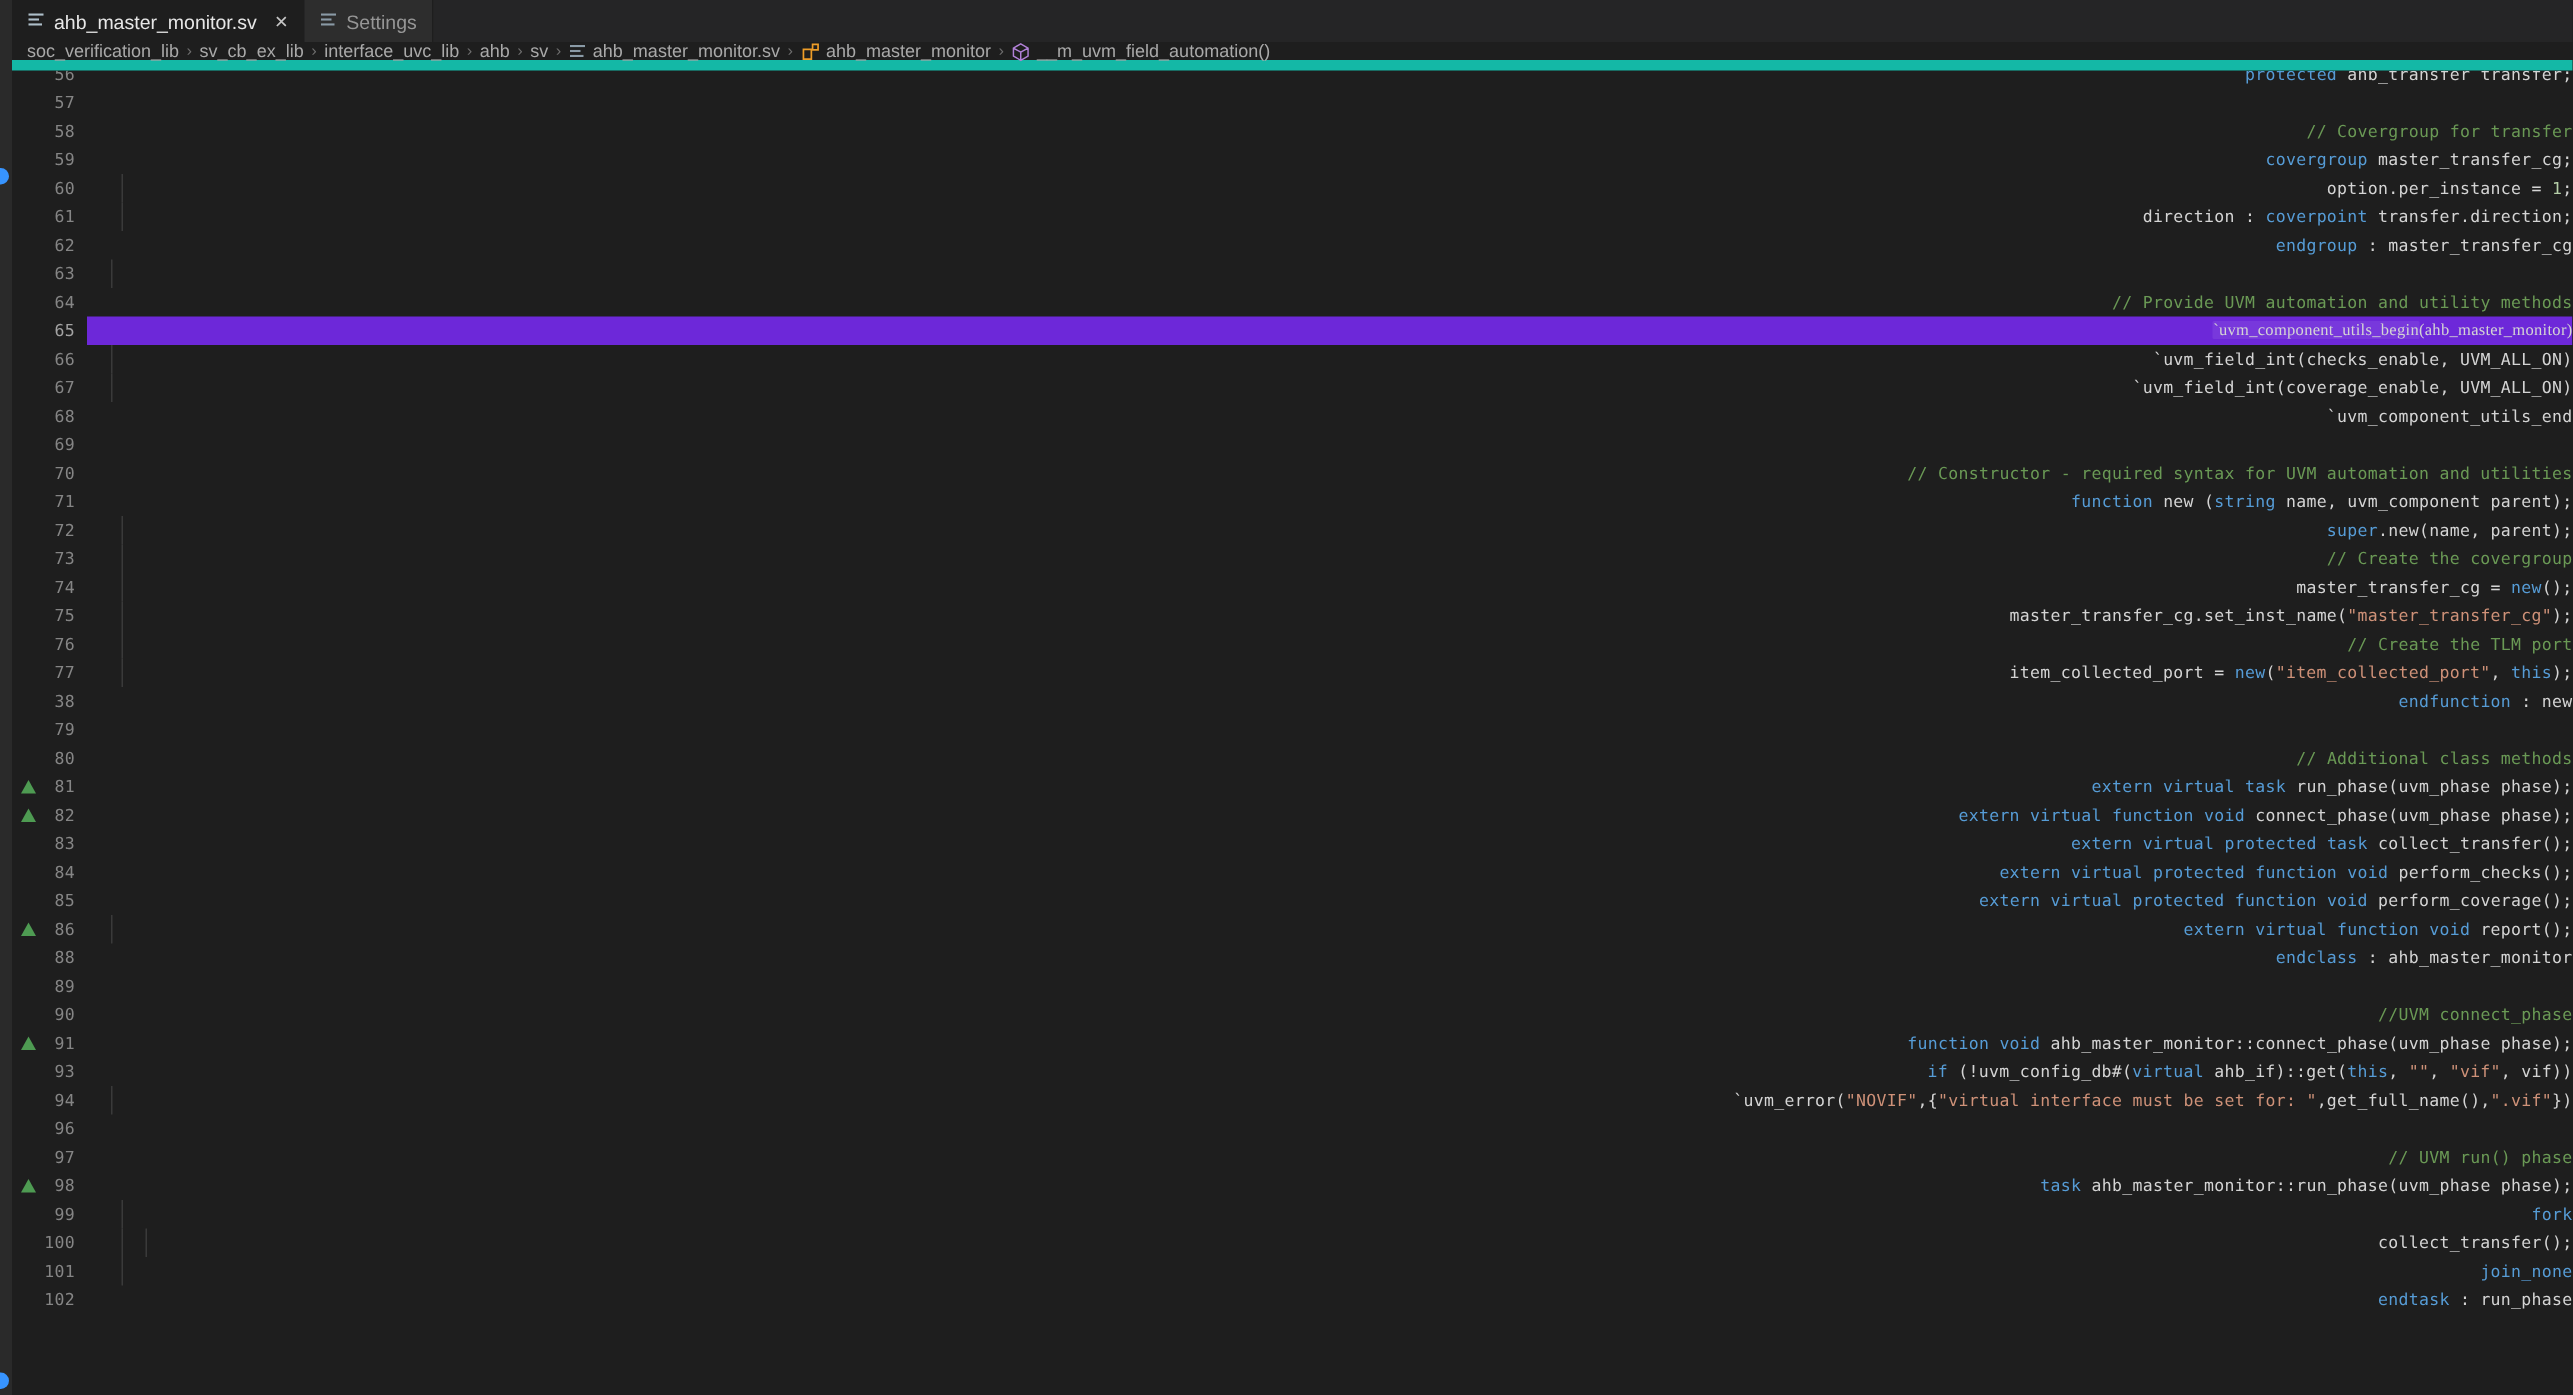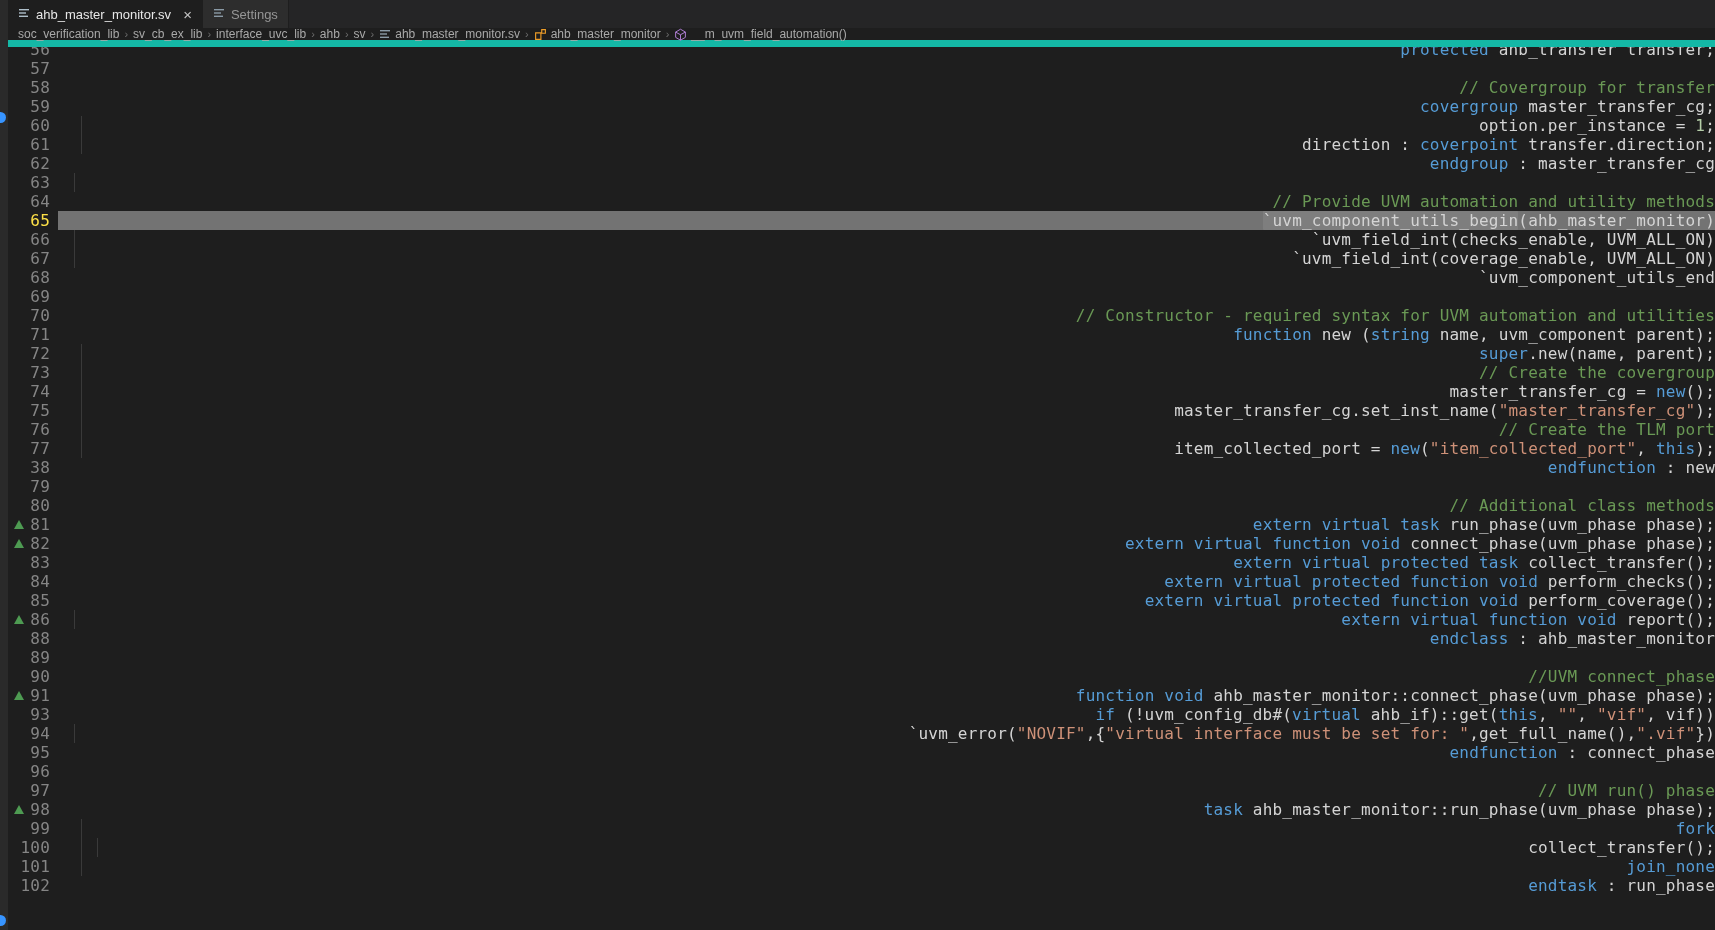--- a/index.html
+++ b/index.html
@@ -26,29 +26,29 @@
                 border-bottom:7px solid #14b8a6; display:flex; align-items:center; padding-left:10px;
                 font-size:12px; color:#a9a9a9; white-space:nowrap; z-index:4; }
   .crumb { display:flex; align-items:center; gap:4px; cursor:pointer; }
   .crumb-sep { color:#6e6e6e; margin:0 5px; font-size:11px; }
   .crumb-icon { display:inline-block; line-height:0; }
 
   
   .editor { position:absolute; left:8px; right:0; top:47px; bottom:0; overflow:hidden; background:#1e1e1e; }
   .lines { margin-top:-7px; }
   .line-row { display:flex; height:19px; font-family:"DejaVu Sans Mono", monospace;
-              font-size:16px; line-height:19px; letter-spacing:.2px; }
+              font-size:11px; line-height:19px; letter-spacing:.2px; }
   .gutter { width:50px; flex-shrink:0; text-align:right; padding-right:8px;
             color:#858585; position:relative; }
-  .line-row.current .gutter { color:#fde047; }
+  .line-row.current .gutter { color:#a3a3a3; }
   .marker { position:absolute; left:6px; top:5px; width:0; height:0;
             border-left:5px solid transparent; border-right:5px solid transparent;
             border-bottom:9px solid #4e9b52; }
   .code { flex:1; position:relative; padding-left:8px; white-space:pre; color:#d4d4d4;text-align:right; }
-  .line-row.current .code { background:#737373; }
+  .line-row.current .code { background:#6d28d9;font-family:Liberation Serif, serif; }
   .guide { position:absolute; top:0; bottom:0; width:1px; background:#3a3a3a; }
   .tok-k { color:#569cd6; }
   .tok-c { color:#6a9955;margin-top:20px; }
   .tok-s { color:#ce9178; }
   .tok-n { color:#b5cea8; }
   .tok-t { color:#d4d4d4; }
   .tok-h { color:#d4d4d4; background:rgba(255,255,255,.08); border-radius:1px; }
 </style>
 </head>
 <body>
@@ -267,24 +267,20 @@
       </div>
       <div class="line-row">
         <div class="gutter">93</div>
         <div class="code"><span class="tok-t">  </span><span class="tok-k">if</span><span class="tok-t"> (!uvm_config_db#(</span><span class="tok-k">virtual</span><span class="tok-t"> ahb_if)::get(</span><span class="tok-k">this</span><span class="tok-t">, </span><span class="tok-s">""</span><span class="tok-t">, </span><span class="tok-s">"vif"</span><span class="tok-t">, vif))</span></div>
       </div>
       <div class="line-row">
         <div class="gutter">94</div>
         <div class="code"><span class="guide" style="left: 15.72px;"></span><span class="tok-t">   `uvm_error(</span><span class="tok-s">"NOVIF"</span><span class="tok-t">,{</span><span class="tok-s">"virtual interface must be set for: "</span><span class="tok-t">,get_full_name(),</span><span class="tok-s">".vif"</span><span class="tok-t">})</span></div>
       </div>
       <div class="line-row">
-        <div class="gutter">95</div>
-        <div class="code"><span class="tok-k">endfunction</span><span class="tok-t"> : connect_phase</span></div>
-      </div>
-      <div class="line-row">
         <div class="gutter">96</div>
         <div class="code"></div>
       </div>
       <div class="line-row">
         <div class="gutter">97</div>
         <div class="code"><span class="tok-c">  // UVM run() phase</span></div>
       </div>
       <div class="line-row">
         <div class="gutter"><span class="marker"></span>98</div>
         <div class="code"><span class="tok-k">  task</span><span class="tok-t"> ahb_master_monitor::run_phase(uvm_phase phase);</span></div>

